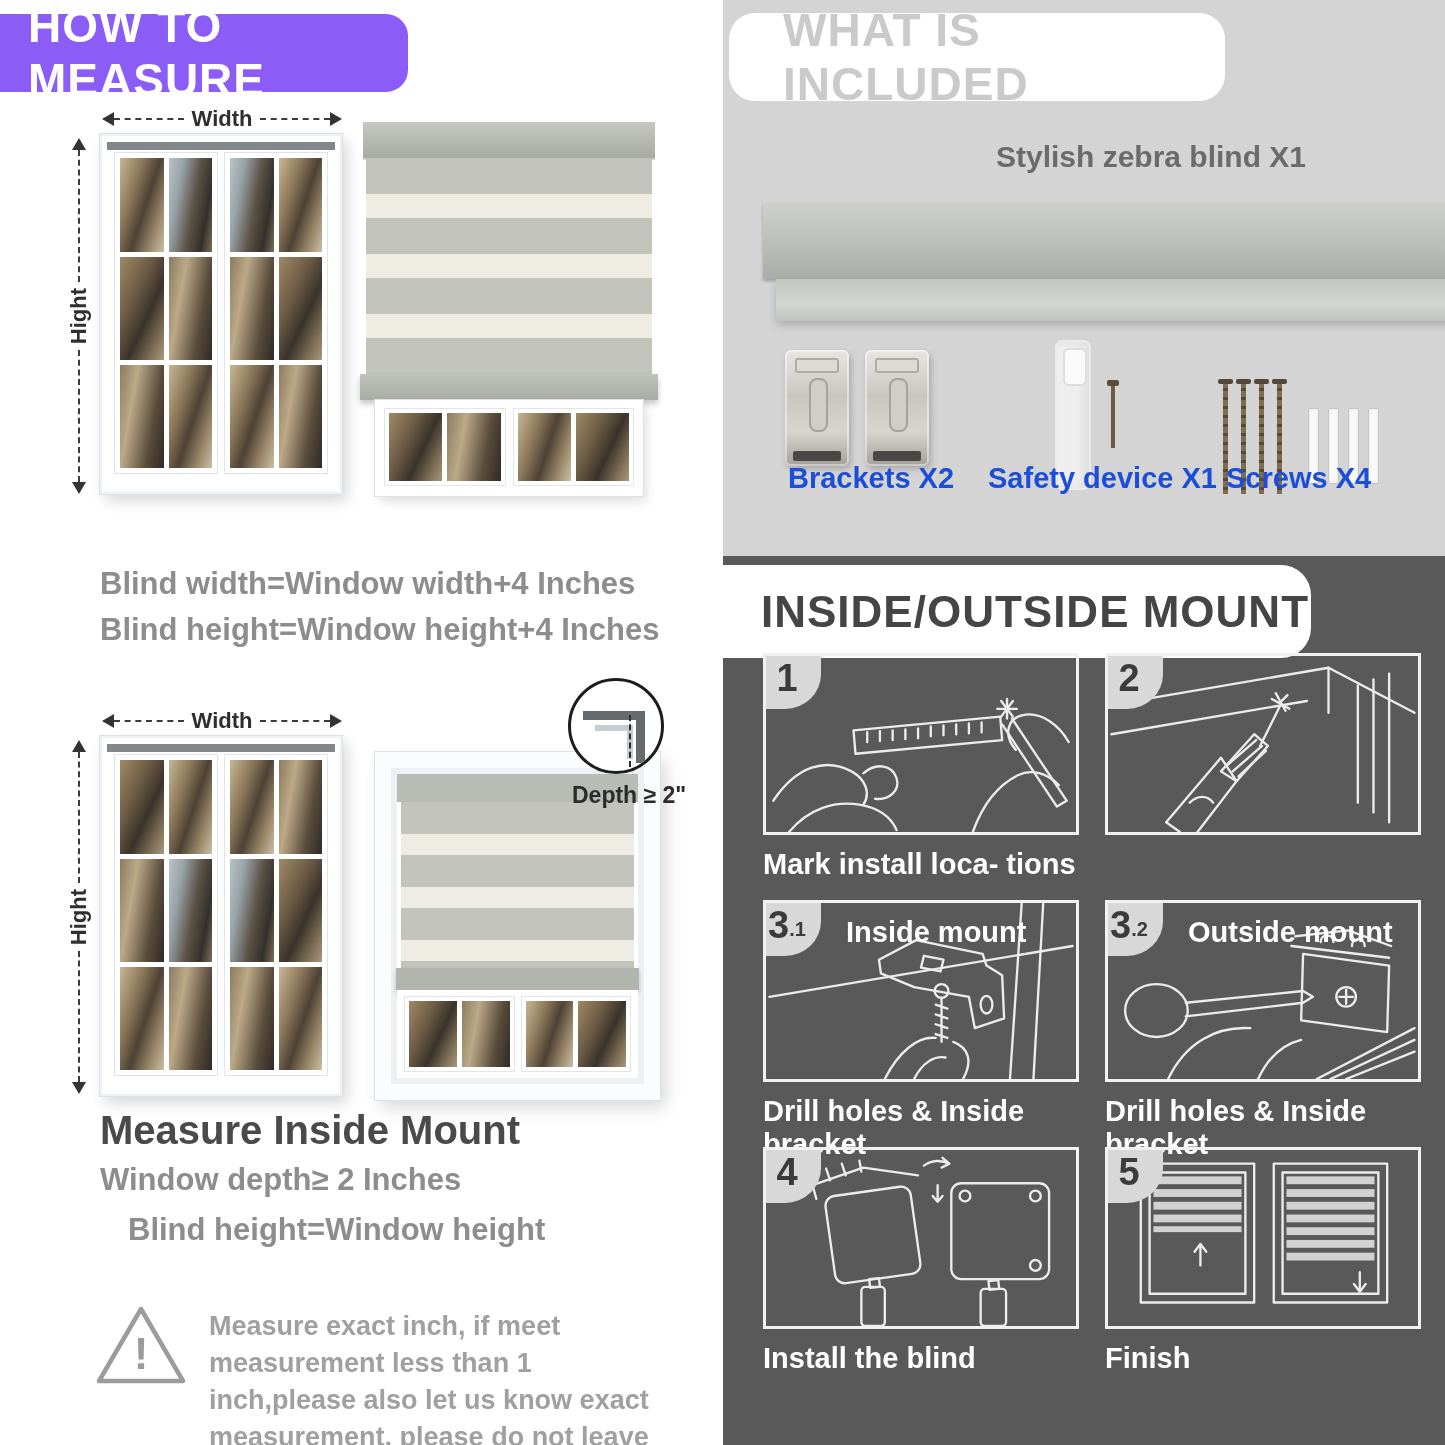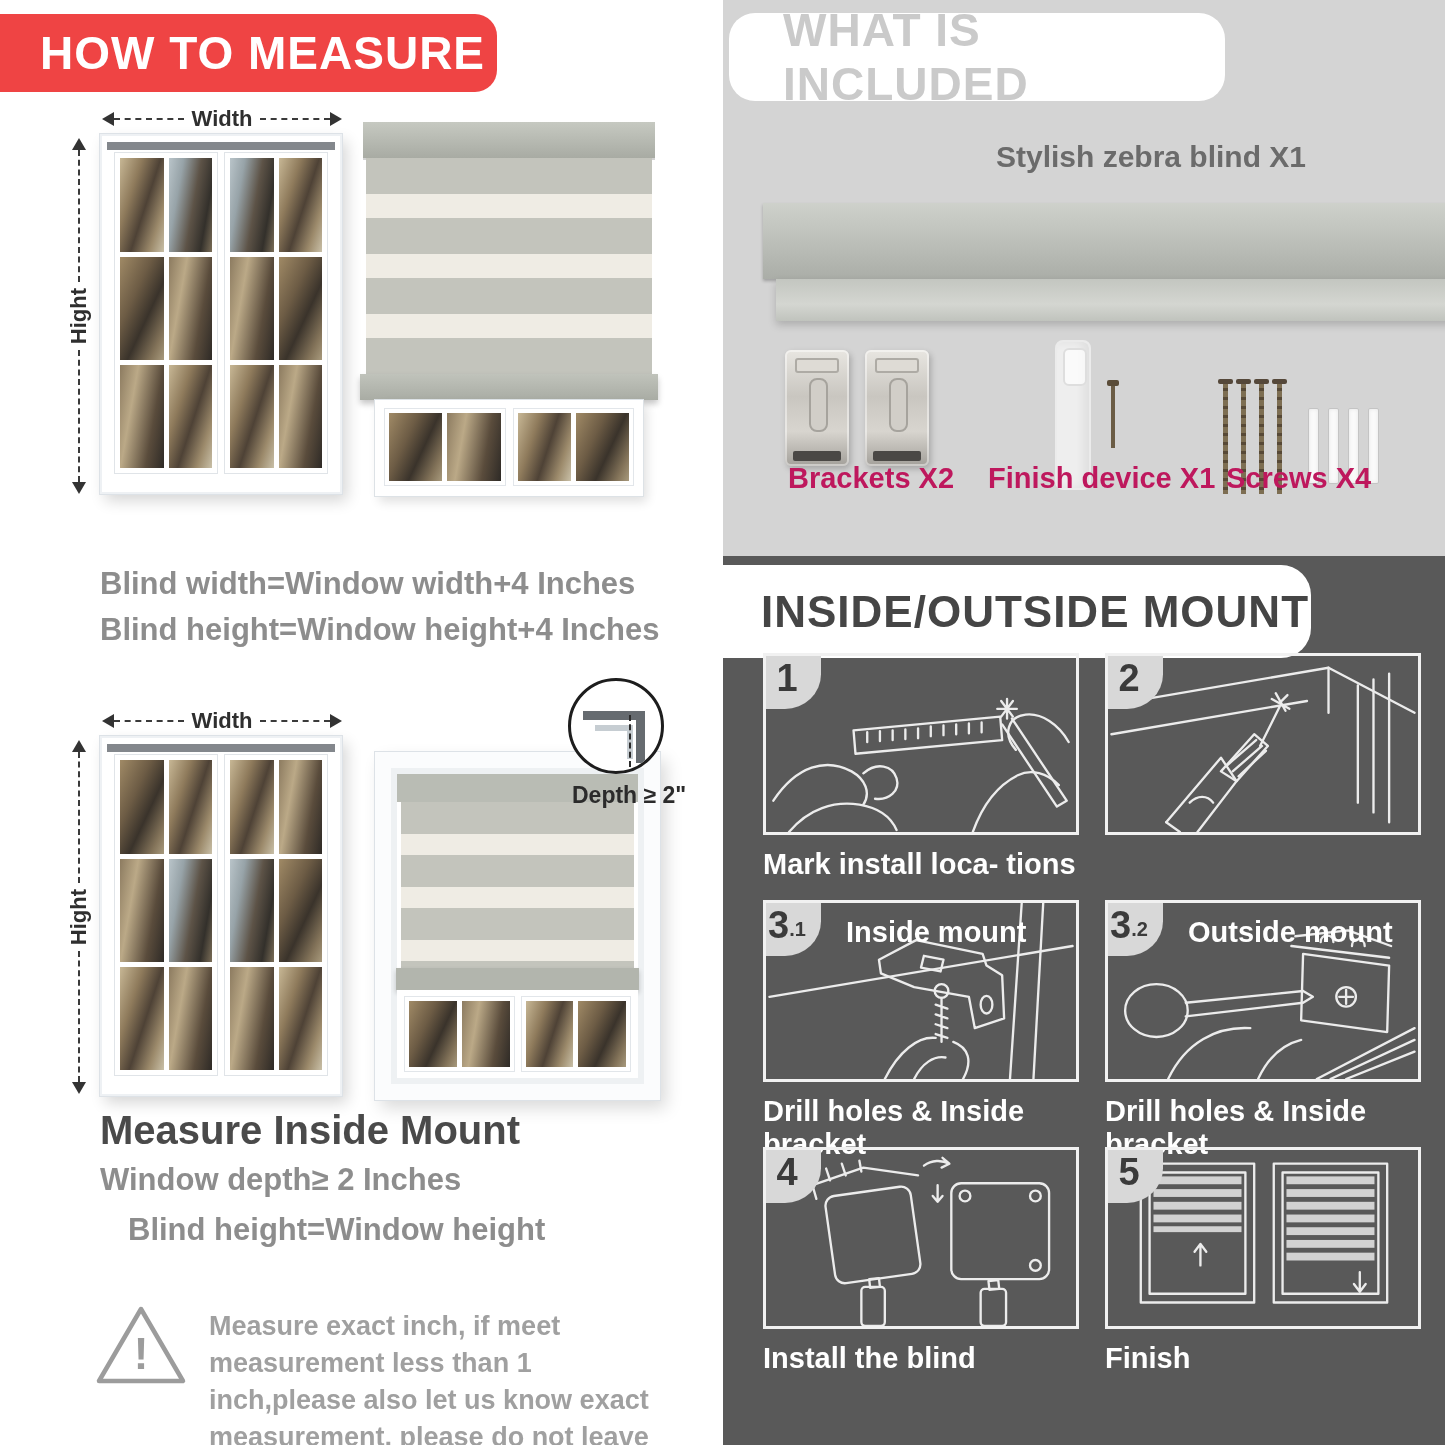--- a/index.html
+++ b/index.html
@@ -2,23 +2,23 @@
 <html><head>
 <meta charset="utf-8">
 <style>
   * { margin:0; padding:0; box-sizing:border-box; }
   body { background:#ffffff; font-family:"Liberation Sans", sans-serif; }
   .page { position:relative; width:1445px; height:1445px; background:#ffffff; overflow:hidden; }
 
   
   .left { position:absolute; left:0; top:0; width:700px; height:1445px; background:#fff; }
   .howto-header {
-    position:absolute; left:0; top:14px; width:497px; height:78px;
-    background:#ef4444; border-radius:0 22px 22px 0;
-    display:flex; align-items:center; padding-left:40px;
+    position:absolute; left:0; top:14px; width:408px; height:78px;
+    background:#8b5cf6; border-radius:0 22px 22px 0;
+    display:flex; align-items:center; padding-left:28px;
     color:#ffffff; font-size:46px; font-weight:700; letter-spacing:1px;
   }
 
   .fig { position:absolute; left:60px; width:640px; height:410px; }
   .fig1 { top:100px; }
   .fig2 { top:700px; }
 
   
   .h-arrow { position:absolute; display:flex; align-items:center; height:26px; }
   .h-arrow .dash { flex:1; height:0; border-top:2px dashed #3a3a3a; }
@@ -121,21 +121,21 @@
   .mscrew::before { content:''; position:absolute; top:-6px; left:-4px; width:12px; height:6px; background:#5a4c38; border-radius:2px; }
 
   .g-screws { position:absolute; left:500px; top:42px; display:flex; gap:13px; }
   .screw { width:5px; height:112px; position:relative;
     background:repeating-linear-gradient(180deg,#7d6e52 0 6px,#574936 6px 9px); }
   .screw::before { content:''; position:absolute; top:-3px; left:-5px; width:15px; height:5px; background:#55483 5; background:#55483a; border-radius:2px; }
   .anchors { position:absolute; left:585px; top:68px; display:flex; gap:9px; }
   .anchor { width:11px; height:76px; background:rgba(255,255,255,.88); border:1px solid #c4c4c4;
     border-radius:2px; box-shadow:inset 0 0 4px rgba(0,0,0,.08); }
 
-  .item-label { position:absolute; top:462px; font-size:29px; font-weight:700; color:#be185d; }
+  .item-label { position:absolute; top:462px; font-size:29px; font-weight:700; color:#1d4ed8; }
   .lbl-0 { left:65px; } .lbl-1 { left:265px; } .lbl-2 { left:503px; }
 
   .right-bottom { position:absolute; left:723px; top:556px; width:722px; height:889px; background:#595959; }
   .mount-header { position:absolute; left:0; top:9px; width:588px; height:93px; background:#ffffff;
     border-radius:0 30px 30px 0; display:flex; align-items:center; padding-left:38px;
     color:#454545; font-size:44px; font-weight:700; letter-spacing:1px; }
   .steps-grid { position:absolute; left:40px; top:97px; width:658px;
     display:grid; grid-template-columns:316px 316px; column-gap:26px; }
   .step { height:247px; position:relative; }
   .step-box { position:relative; height:182px; border:3px solid #f1f1f1; overflow:hidden; }
@@ -311,21 +311,21 @@
       </div>
       <div class="anchors">
         <div class="anchor"></div>
         <div class="anchor"></div>
         <div class="anchor"></div>
         <div class="anchor"></div>
       </div>
     </div>
 
     <div class="item-label lbl-0">Brackets X2</div>
-    <div class="item-label lbl-1">Finish device X1</div>
+    <div class="item-label lbl-1">Safety device X1</div>
     <div class="item-label lbl-2">Screws X4</div>
   </div>
 
   <div class="right-bottom">
     <div class="mount-header">INSIDE/OUTSIDE MOUNT</div>
 
     <div class="steps-grid">
 
       <div class="step">
         <div class="step-box">

